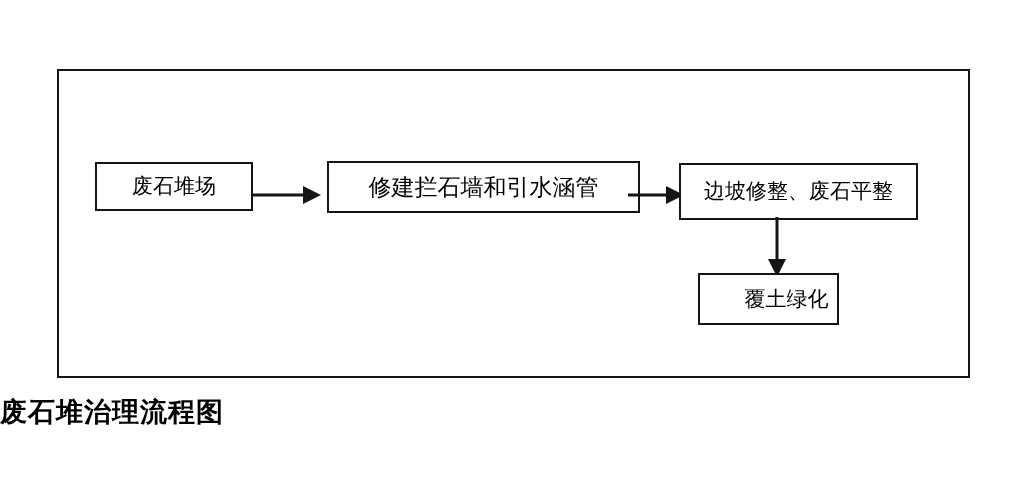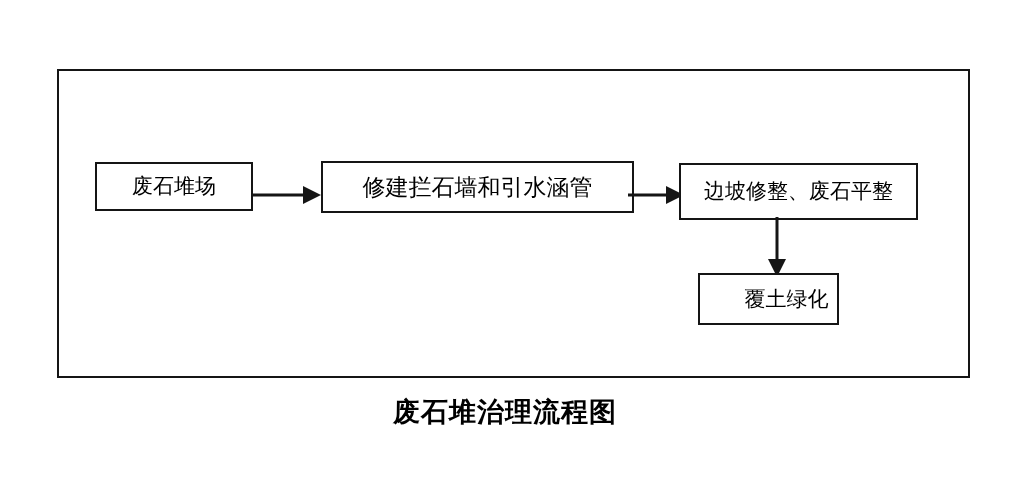--- a/index.html
+++ b/index.html
@@ -110,21 +110,21 @@
     width: 30px;
     height: 60px;
   }
 
   
   .caption {
     position: absolute;
     left: 0;
     top: 396px;
     width: 1010px;
-    text-align: center;
+    text-align: left;
     color: #000000;
     font-family: "DejaVu Serif", "Liberation Serif", serif;
     font-weight: 700;
     font-size: 27px;
     letter-spacing: 1px;
     line-height: 1.2;
     white-space: nowrap;
   }
 </style>
 </head>
@@ -136,21 +136,21 @@
 
     <div class="node" id="node-waste-rock-dump" style="left:36px; top:91px;">
       <span>废石堆场</span>
     </div>
 
     <svg class="connector" id="connector-dump-to-wall" style="left:192px; top:109px;" viewBox="0 0 70 30" width="70" height="30">
       <line x1="0" y1="15" x2="56" y2="15" stroke="#151515" stroke-width="3"></line>
       <polygon points="52,6 70,15 52,24" fill="#151515"></polygon>
     </svg>
 
-    <div class="node" id="node-build-wall-culvert" style="left:262px; top:90px;">
+    <div class="node" id="node-build-wall-culvert" style="left:268px; top:90px;">
       <span>修建拦石墙和引水涵管</span>
     </div>
 
     <svg class="connector" id="connector-wall-to-slope" style="left:569px; top:109px;" viewBox="0 0 56 30" width="56" height="30">
       <line x1="0" y1="15" x2="42" y2="15" stroke="#151515" stroke-width="3"></line>
       <polygon points="38,6 56,15 38,24" fill="#151515"></polygon>
     </svg>
 
     <div class="node" id="node-slope-leveling" style="left:620px; top:92px;">
       <span>边坡修整、废石平整</span>

